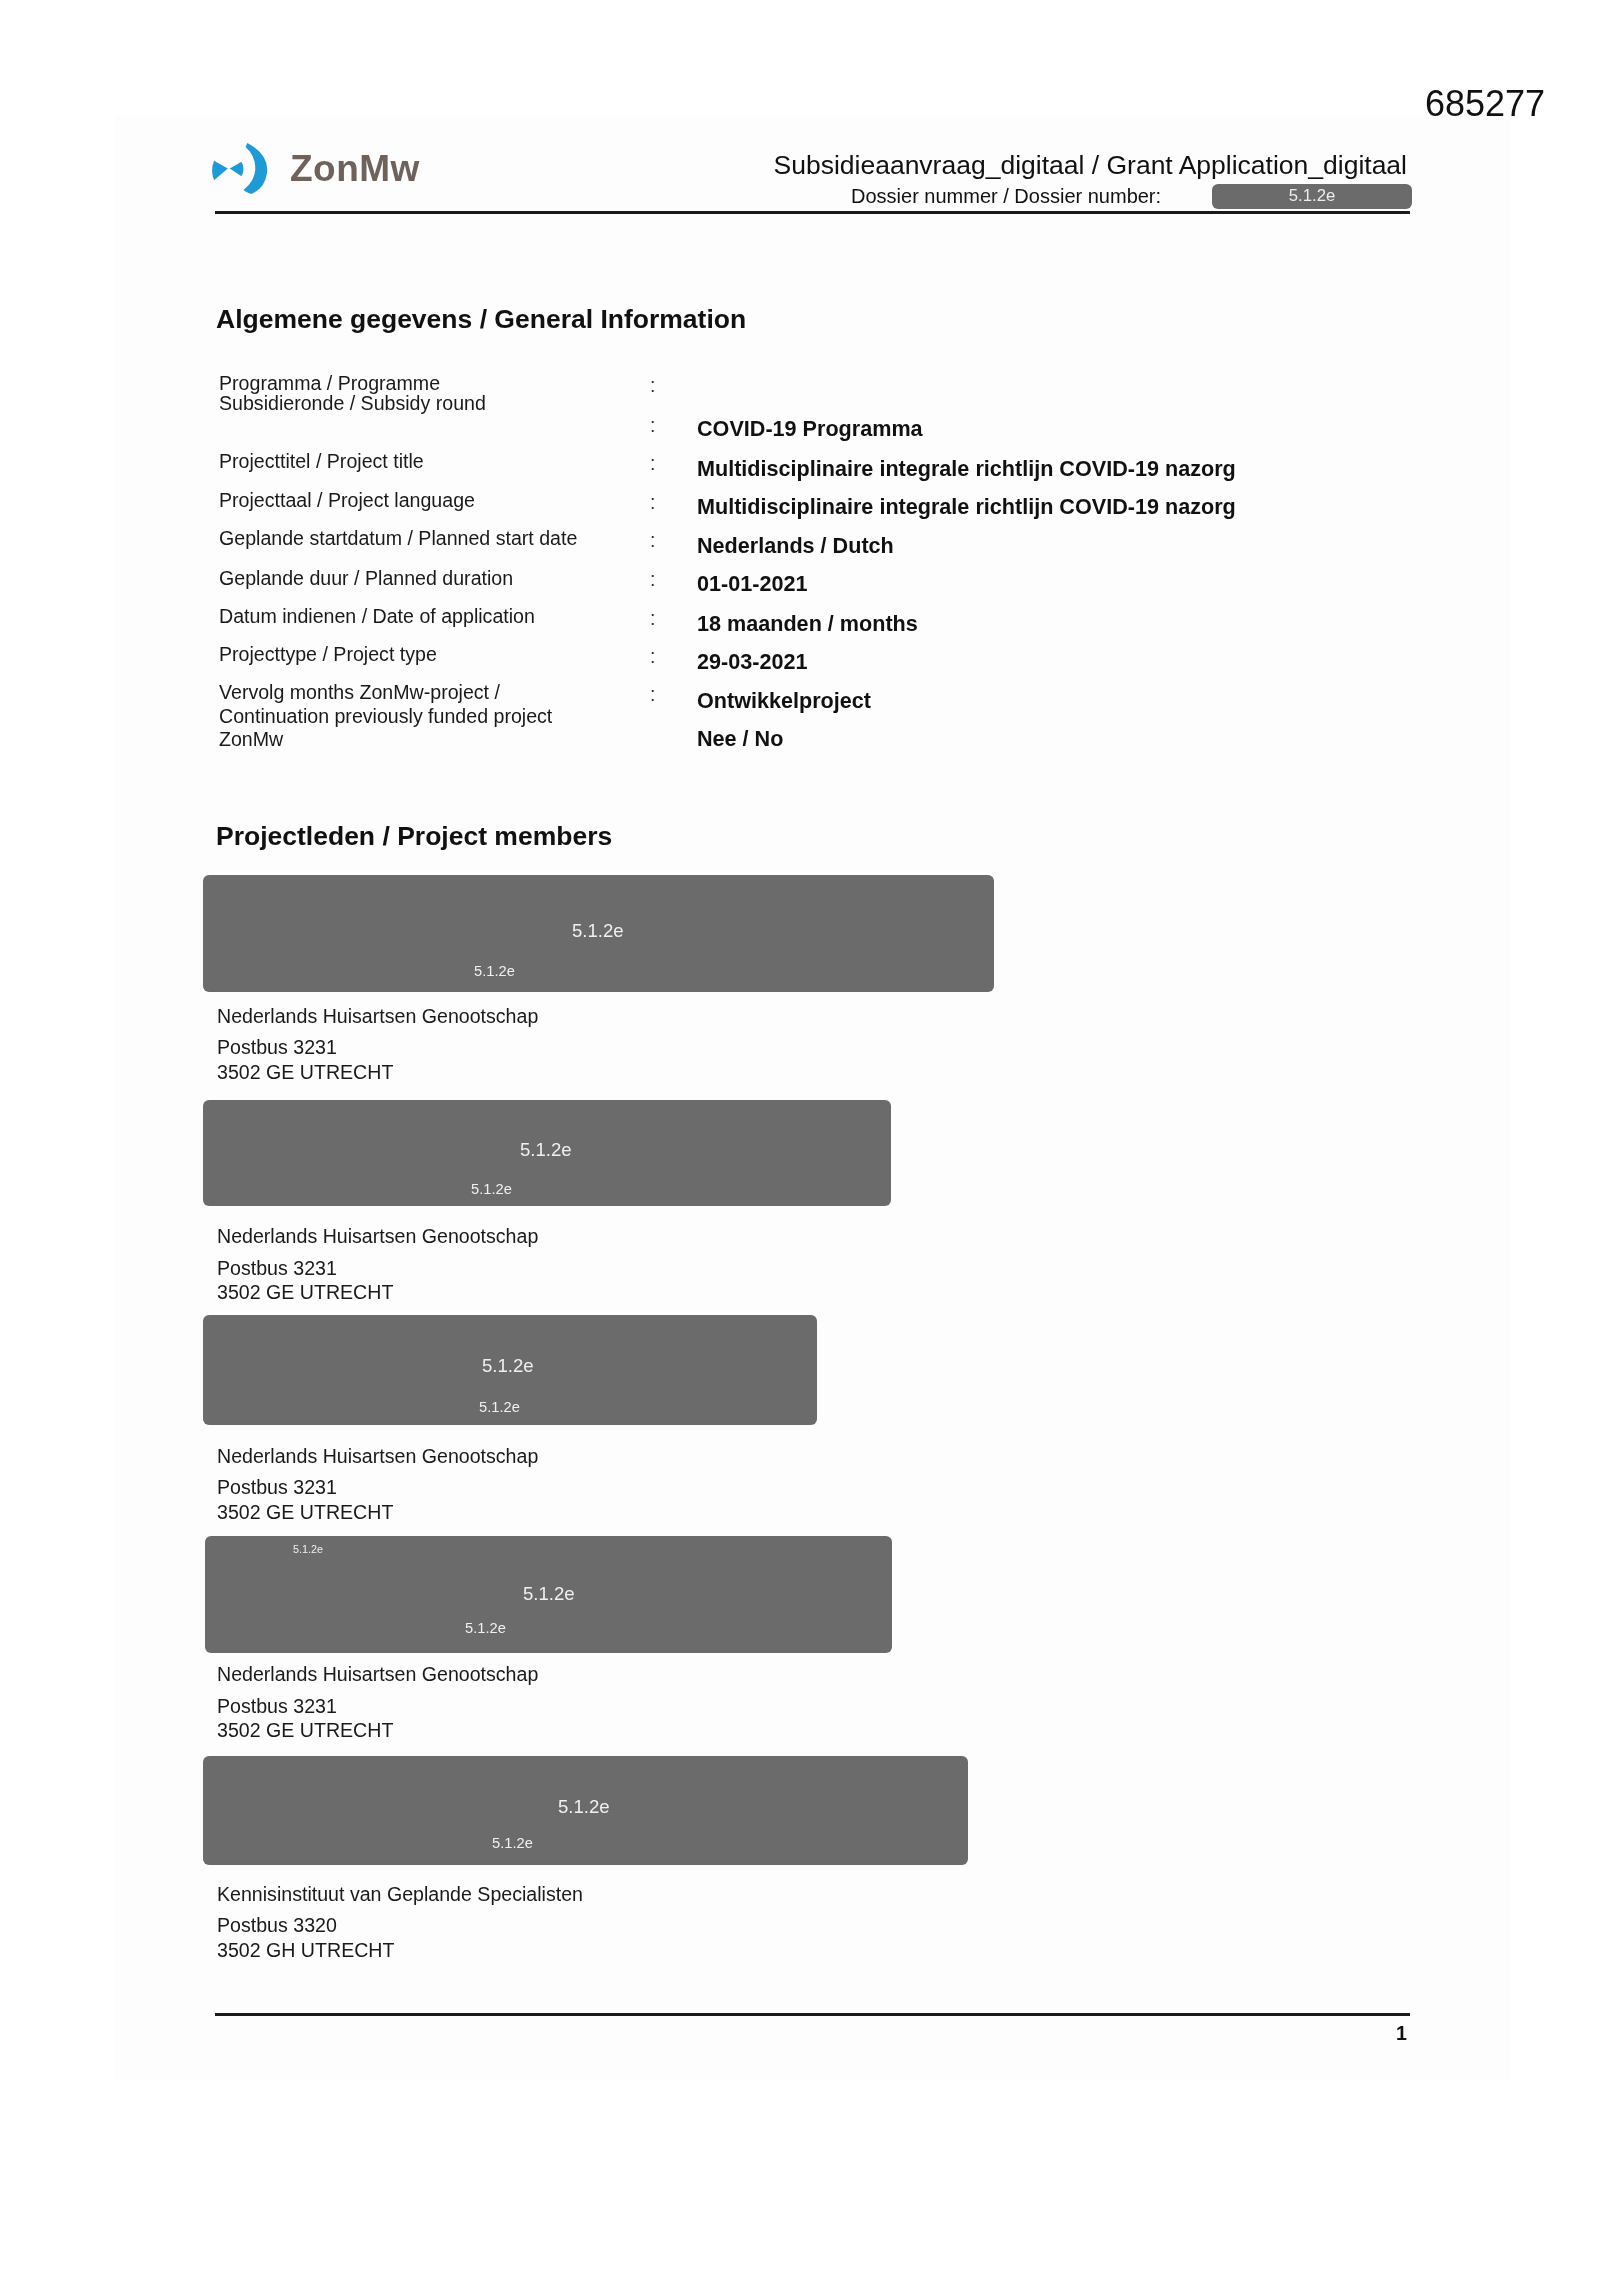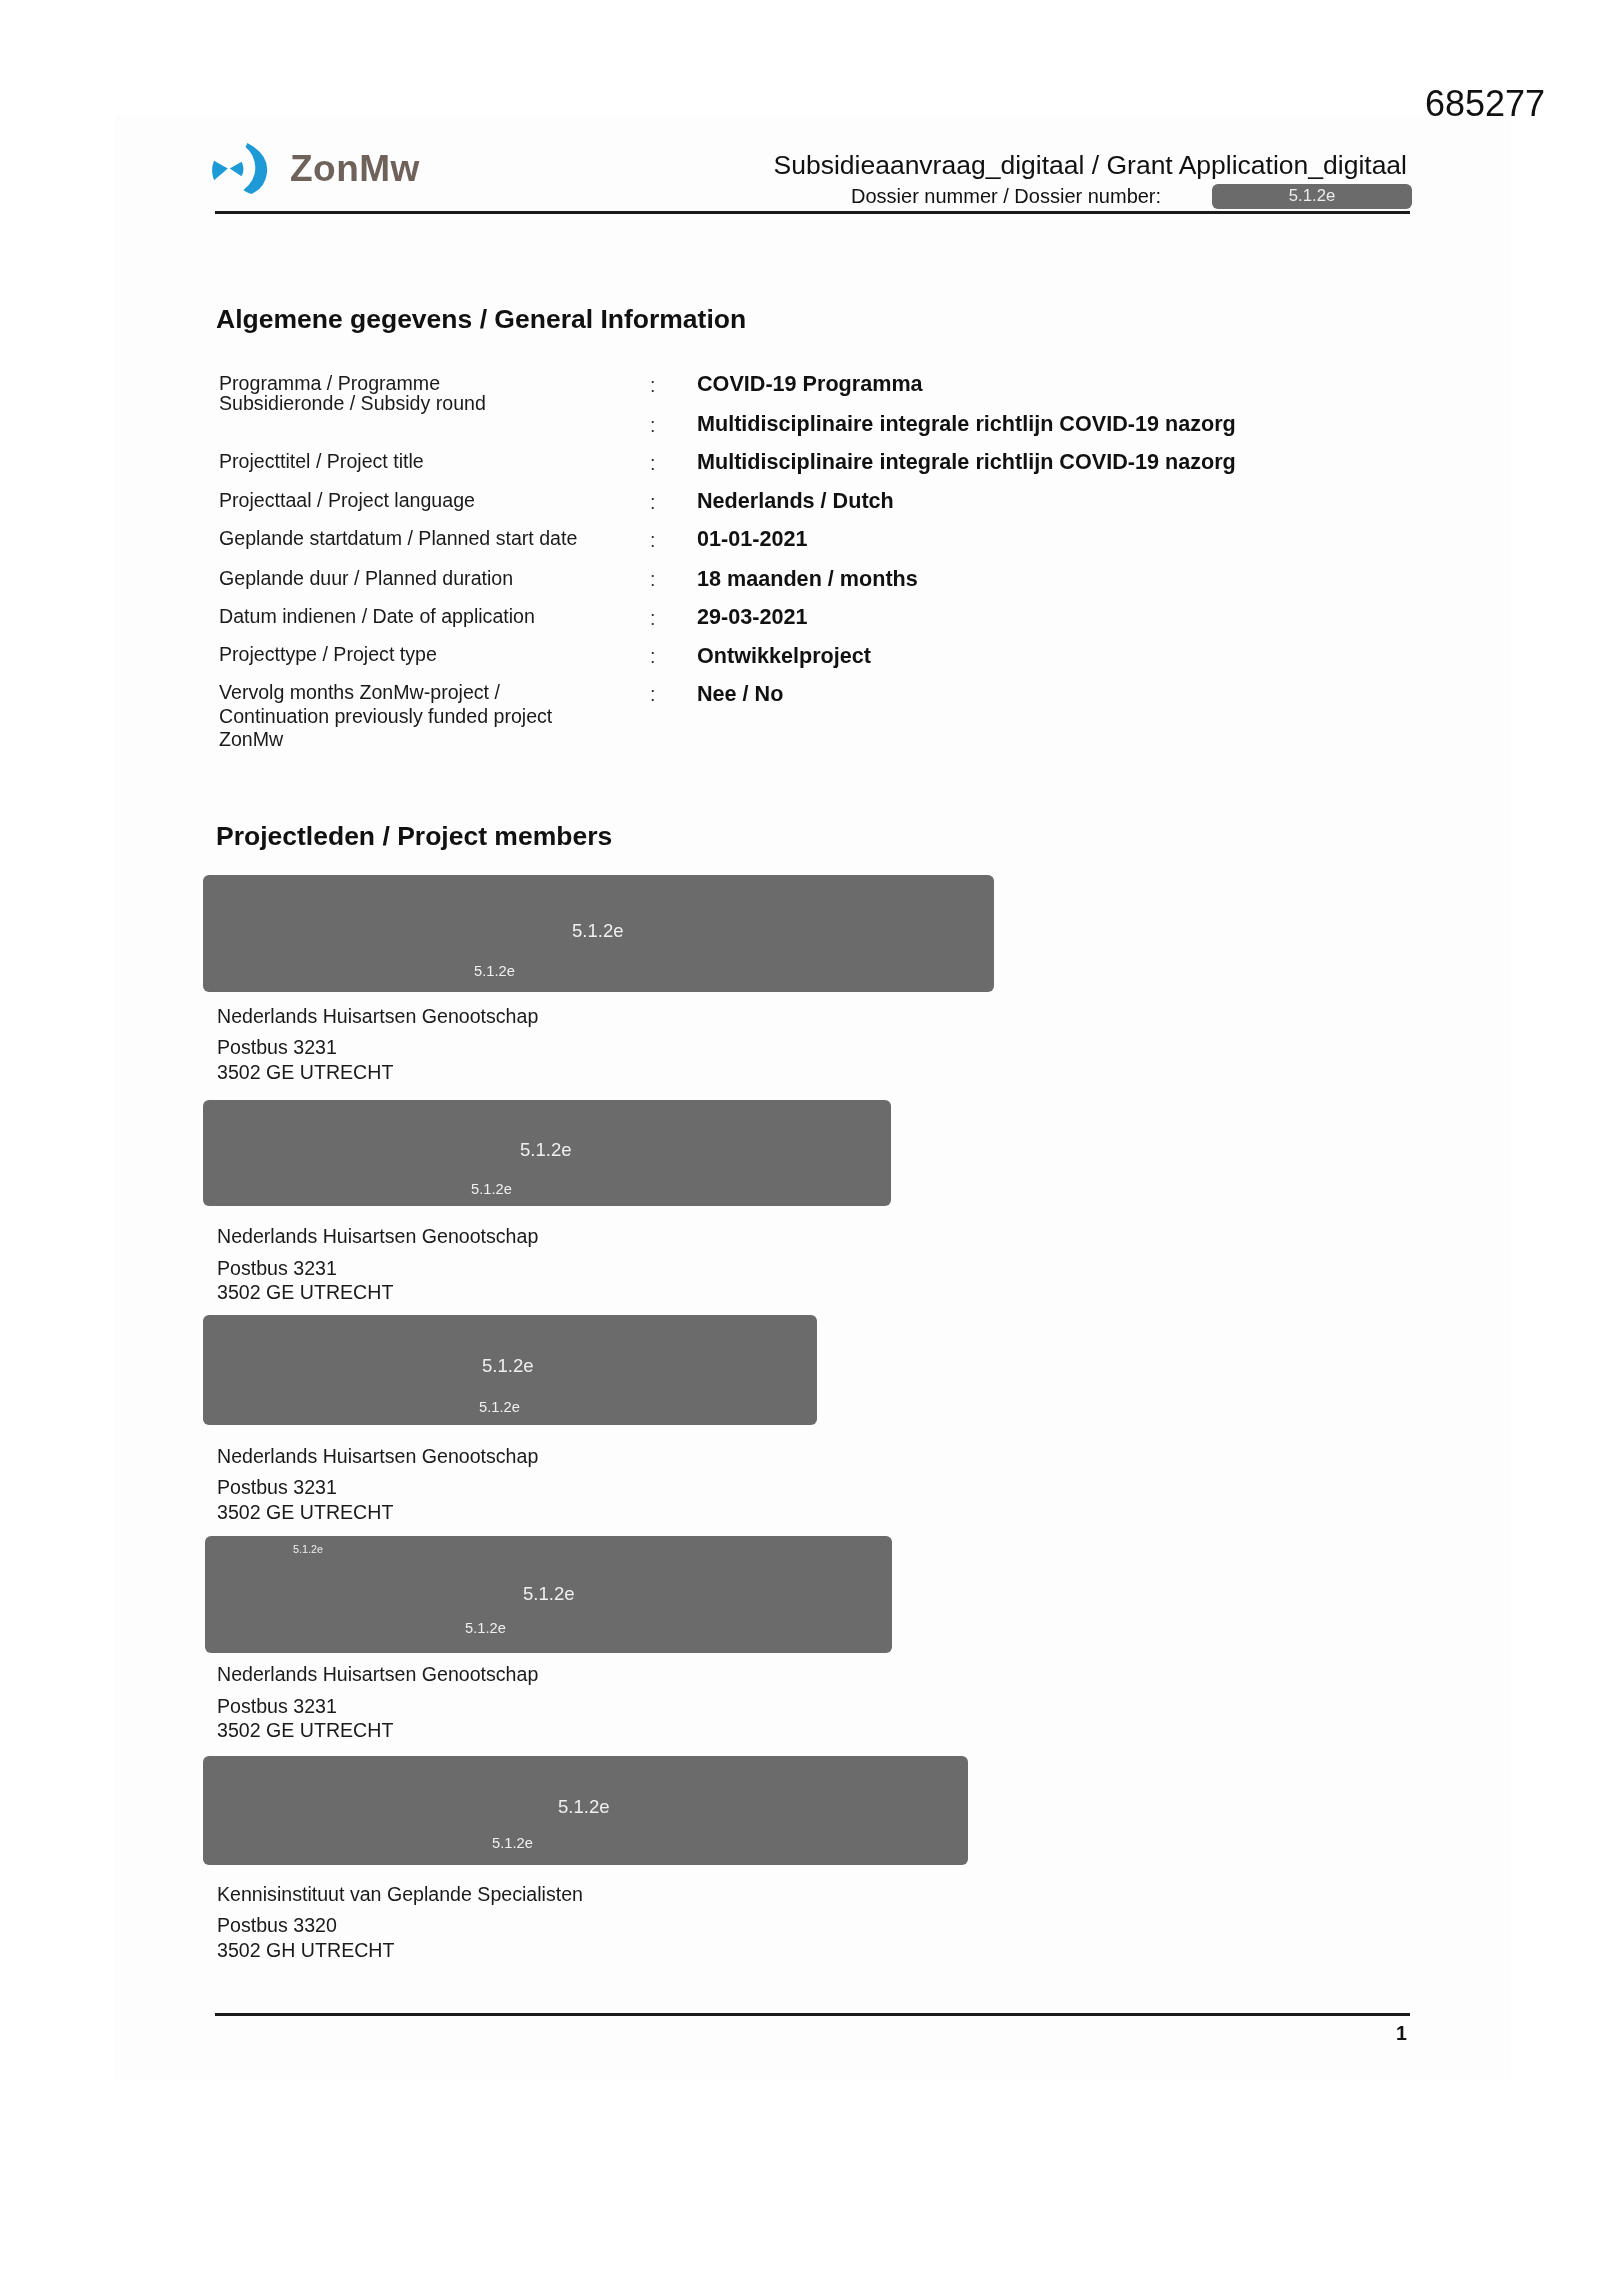--- a/index.html
+++ b/index.html
@@ -11,21 +11,21 @@
   .logo { left:212px; top:141px; width:225px; height:55px; }
   .logo-text { position:absolute; left:78px; top:3.9px; font-size:37px; font-weight:bold; color:#6e625a; letter-spacing:0.5px; line-height:47px; }
   .header-title { right:214px; top:150px; font-size:26.5px; font-weight:normal; line-height:31px; }
   .dossier-label { left:851px; top:185px; font-size:20px; line-height:23.5px; }
   .redact { background:#6b6b6b; color:#ececec;border-radius:6px; }
   .dossier-box { left:1212px; top:184px; width:200px; height:24.5px; font-size:16.7px; line-height:24.5px; text-align:center; }
   .hr { position:absolute; height:2.9px; background:#1a1a1a; }
   .section-title { left:216px; font-size:26.5px; font-weight:bold; line-height:31px; }
   .row-label { left:219px; font-size:19.6px; line-height:23.5px; color:#1a1a1a; }
   .row-colon { left:650px; font-size:19.6px; line-height:23.5px; color:#333; }
-  .row-value { left:697px; font-size:21.6px; font-weight:bold; line-height:25.5px; }
+  .row-value { left:697px; font-size:21.6px; font-weight:bold; line-height:25.5px;margin-top:45px; }
   .member-box { position:absolute; }
   .mb-text { position:absolute; white-space:nowrap; color:#f0f0f0; }
   .mb-big { font-size:18.6px; }
   .mb-mid { font-size:14.7px; }
   .mb-small { font-size:10.8px; }
   .member-text { left:217px; font-size:19.6px; line-height:23.5px; color:#1a1a1a; }
   .page-num { left:1396px; top:2022px; font-size:19.6px; font-weight:bold; line-height:23.5px; }
 </style>
 </head>
 <body>

